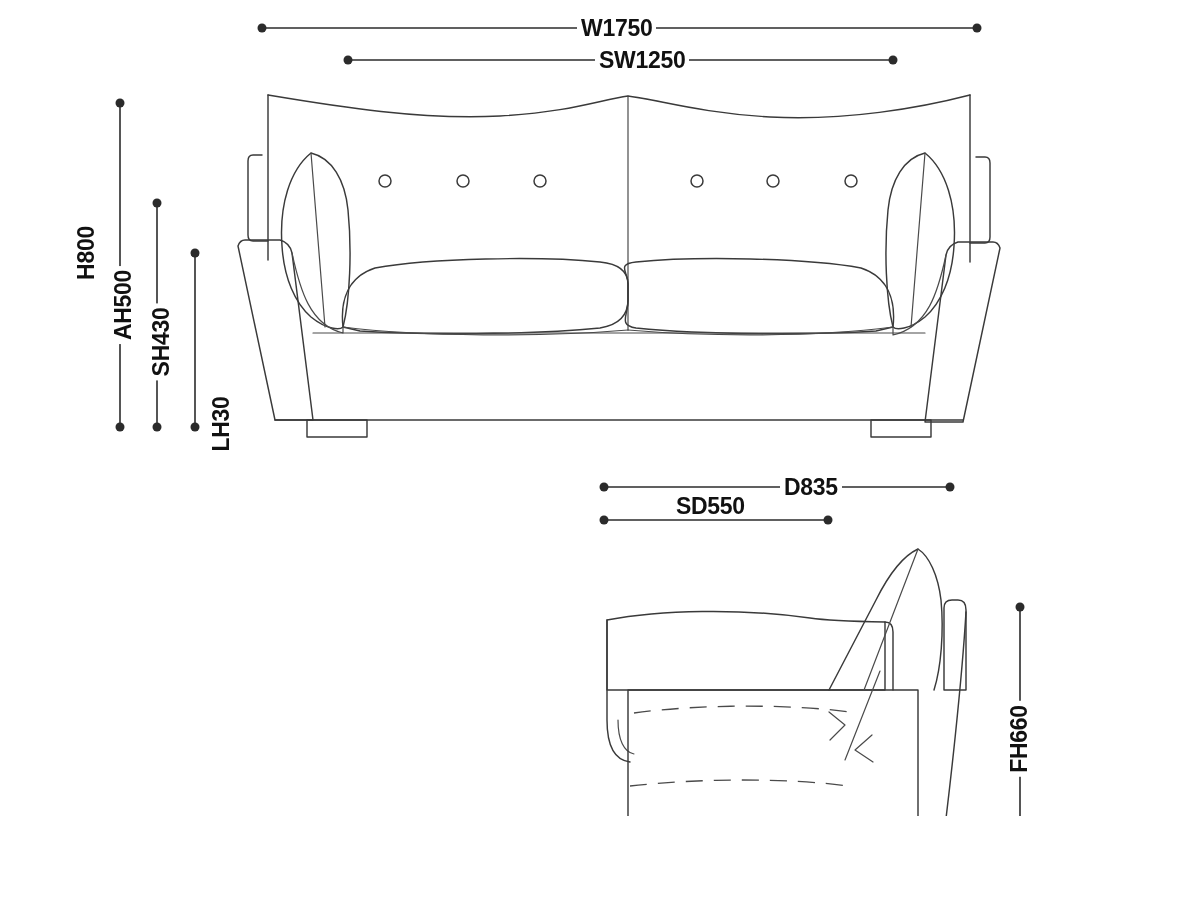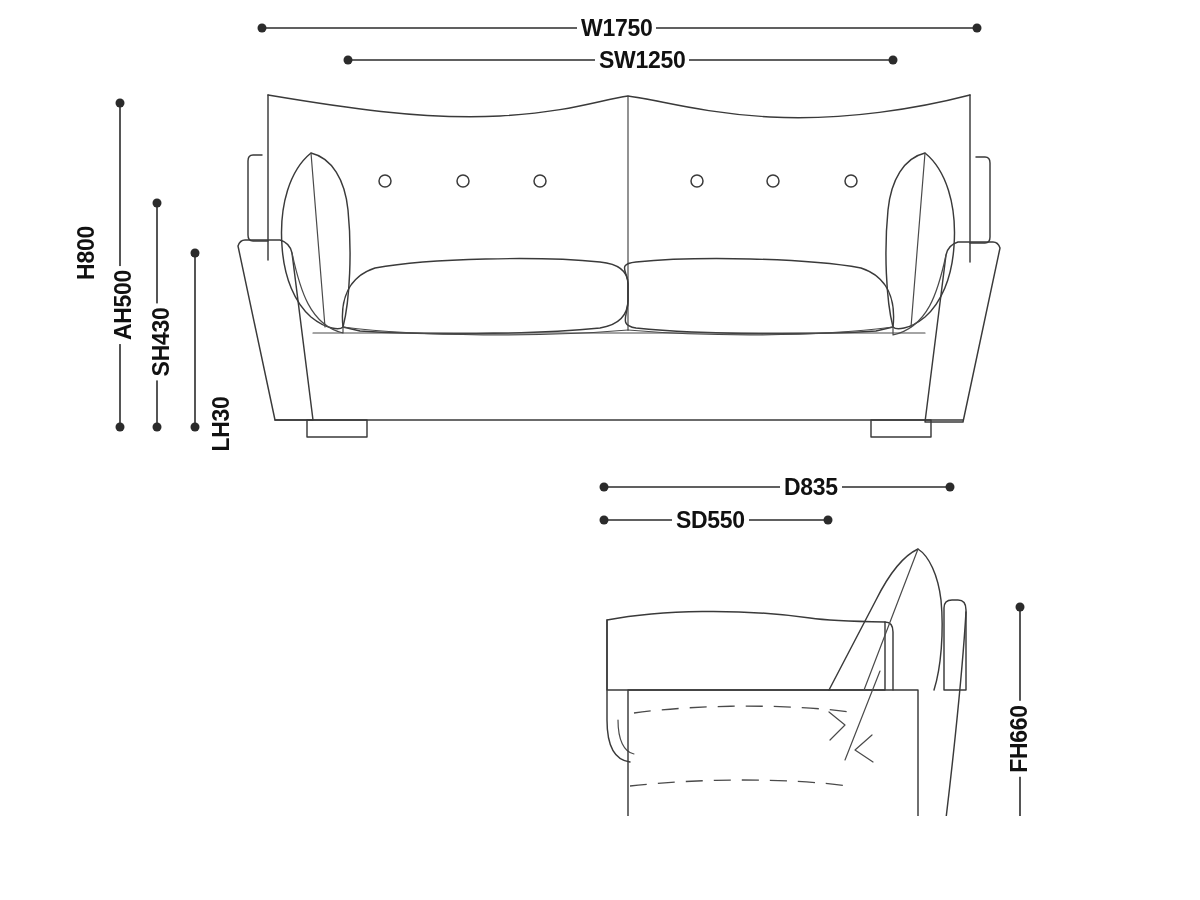--- a/index.html
+++ b/index.html
@@ -255,17 +255,17 @@
   <div class="dim-label vertical" style="left:86px; top:253px; transform: translate(-50%,-50%) rotate(-90deg);">H800</div>
 
   <div class="dim-label vertical" style="left:123px; top:305px; transform: translate(-50%,-50%) rotate(-90deg);">AH500</div>
 
   <div class="dim-label vertical" style="left:161px; top:342px; transform: translate(-50%,-50%) rotate(-90deg);">SH430</div>
 
   <div class="dim-label vertical" style="left:221px; top:424px; transform: translate(-50%,-50%) rotate(-90deg);">LH30</div>
 
   <div class="dim-label" style="left:780px; top:475px;">D835</div>
 
-  <div class="dim-label" style="left:672px; top:508px;">SD550</div>
+  <div class="dim-label" style="left:672px; top:494px;">SD550</div>
 
   <div class="dim-label vertical" style="left:1019px; top:739px; transform: translate(-50%,-50%) rotate(-90deg);">FH660</div>
 
 </div>
 
 </body></html>

